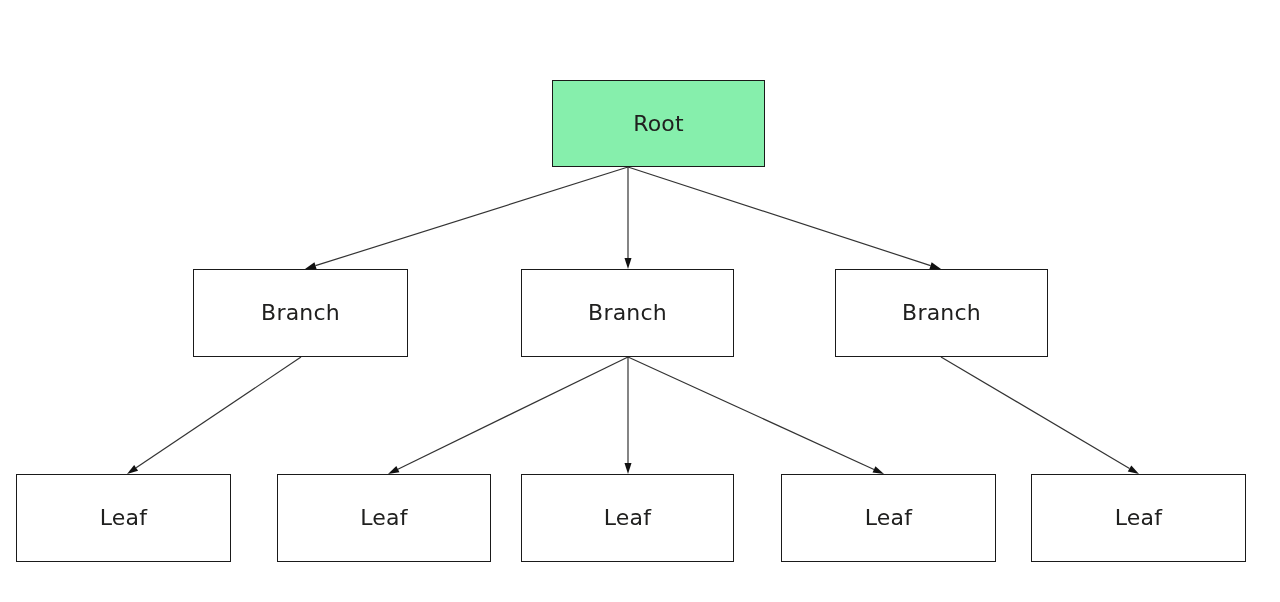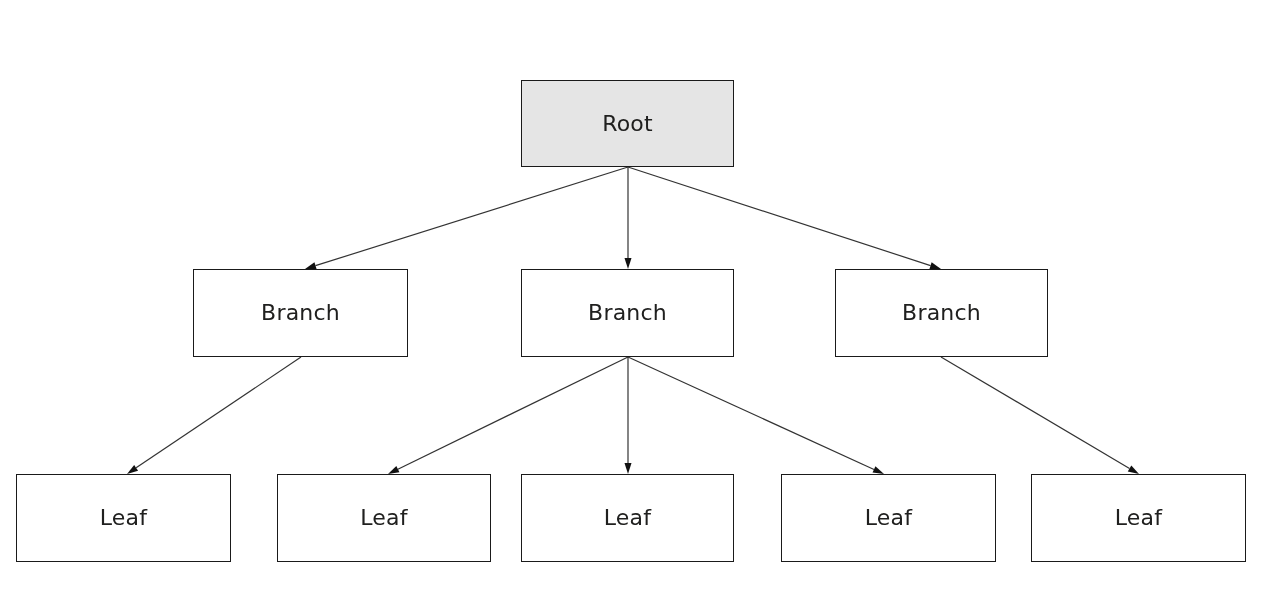--- a/index.html
+++ b/index.html
@@ -79,21 +79,21 @@
         <line x1="628" y1="357" x2="873.9953586031617" y2="469.42756623660125" stroke="#333333" stroke-width="1.2"></line>
         <polygon points="884,474 872.5404933148075,472.61086122650437 875.4502238915159,466.24427124669813" fill="#111111"></polygon>
       </g>
       <g>
         <line x1="941" y1="357" x2="1129.5298081896426" y2="468.40397756660695" stroke="#333333" stroke-width="1.2"></line>
         <polygon points="1139,474 1127.7492555971994,471.41722041535706 1131.3103607820858,465.39073471785684" fill="#111111"></polygon>
       </g>
     </svg>
 
   <div id="node-layer">
-      <div class="node" style="left: 521px; top: 80px; width: 213px; height: 87px; background: #e5e5e5; border-color: rgb(26, 26, 26);">
+      <div class="node" style="left: 552px; top: 80px; width: 213px; height: 87px; background: #86efac; border-color: rgb(26, 26, 26);">
         <span class="node-label" style="color: rgb(32, 32, 31);">Root</span>
       </div>
       <div class="node" style="left: 193px; top: 269px; width: 215px; height: 88px; background: rgb(255, 255, 255); border-color: rgb(26, 26, 26);">
         <span class="node-label" style="color: rgb(32, 32, 31);">Branch</span>
       </div>
       <div class="node" style="left: 521px; top: 269px; width: 213px; height: 88px; background: rgb(255, 255, 255); border-color: rgb(26, 26, 26);">
         <span class="node-label" style="color: rgb(32, 32, 31);">Branch</span>
       </div>
       <div class="node" style="left: 835px; top: 269px; width: 213px; height: 88px; background: rgb(255, 255, 255); border-color: rgb(26, 26, 26);">
         <span class="node-label" style="color: rgb(32, 32, 31);">Branch</span>

